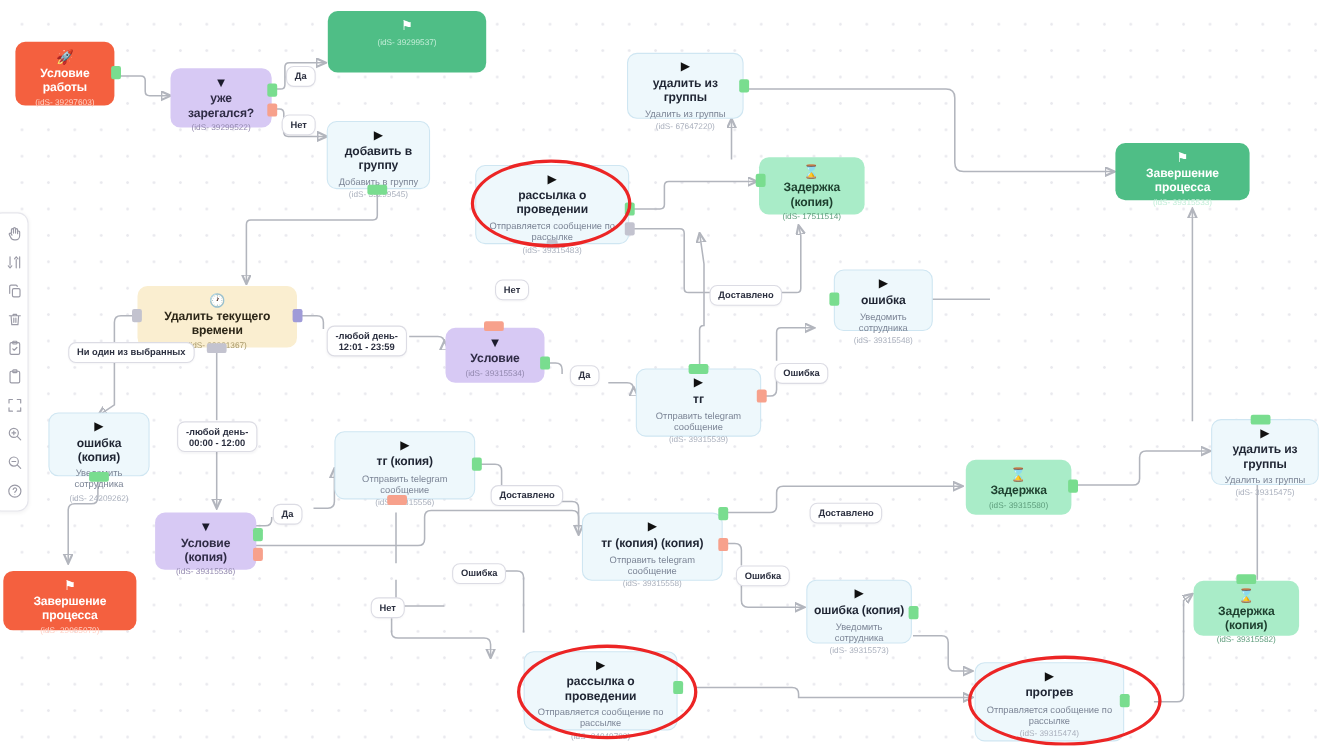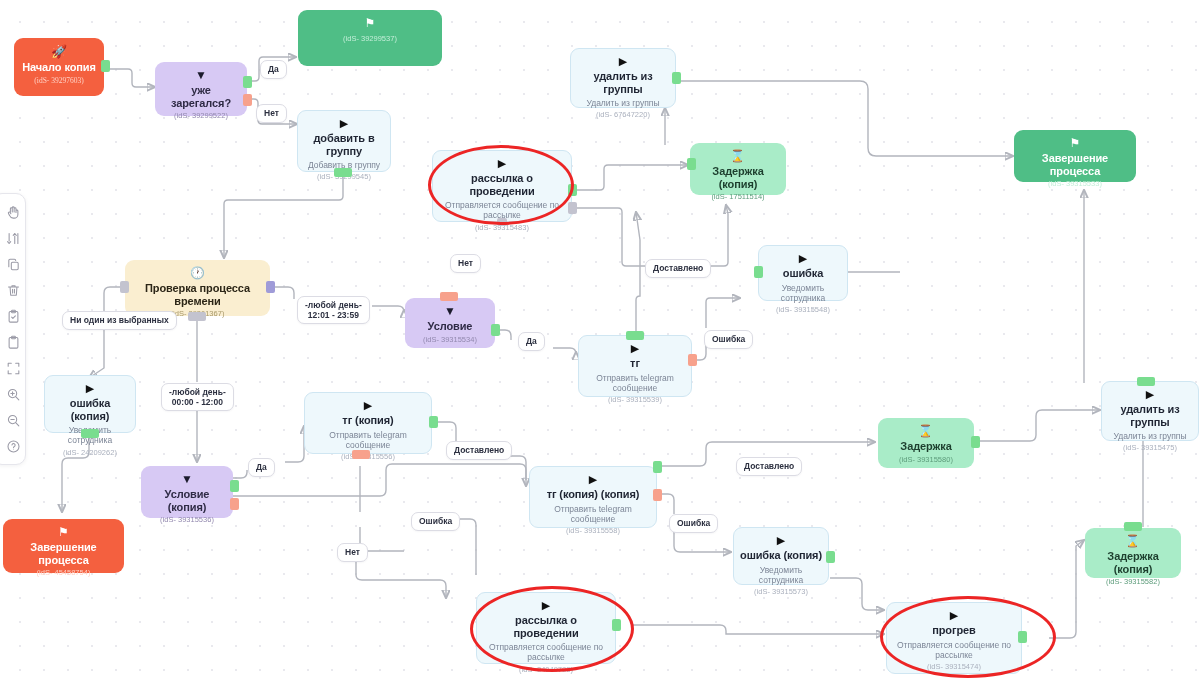--- a/index.html
+++ b/index.html
@@ -60,21 +60,21 @@
     line-height: 1.15; color: #23243a;
   }
   .node .n-sub {
     font-size: 8.5px; color: #7c8596; margin-top: 3px; line-height: 1.2;
   }
   .node .n-id { font-size: 7.5px; color: #aab0bd; margin-top: 3px; line-height: 1.1; }
 
   
   .t-start   { background:#f4603f; }
   .t-start .n-title { color:#ffffff; }
-  .t-start .n-id    { color:#ffd0c4;font-family:Liberation Serif, serif; }
+  .t-start .n-id    { color:#ffd0c4; }
 
   .t-end-green { background:#4fbe86; }
   .t-end-green .n-title { color:#ffffff; }
   .t-end-green .n-id    { color:#c3eed8; }
 
   .t-end-red { background:#f4603f; }
   .t-end-red .n-title { color:#ffffff; }
   .t-end-red .n-id    { color:#ffd0c4; }
 
   .t-cond    { background:#d7c9f4; }
@@ -264,21 +264,21 @@
       <svg width="15" height="15" viewBox="0 0 24 24" fill="none" stroke="currentColor" stroke-width="1.7" stroke-linecap="round" stroke-linejoin="round">
         <circle cx="12" cy="12" r="8.8"></circle>
         <path d="M9.6 9.6a2.5 2.5 0 114.2 2c-.9.7-1.8 1.2-1.8 2.3"></path>
         <circle cx="12" cy="17" r=".7" fill="currentColor" stroke="none"></circle>
       </svg>
     </div>
   </div>
 
   <div class="node t-start" style="left:14px;top:38px;width:90px;height:58px;">
     <div class="n-icon" style="font-size:13px;">🚀</div>
-    <div class="n-title">Начало копия</div>
+    <div class="n-title">Условие работы</div>
     <div class="n-id">(idS- 39297603)</div>
   </div>
   <div class="port green" style="left:101px;top:60px;"></div>
 
   <div class="node t-cond" style="left:155px;top:62px;width:92px;height:54px;">
     <div class="n-icon" style="font-size:12px;color:#1b1b2c;">▼</div>
     <div class="n-title">уже зарегался?</div>
     <div class="n-id">(idS- 39299522)</div>
   </div>
   <div class="port green" style="left:243px;top:76px;"></div>
@@ -323,21 +323,21 @@
   <div class="port green" style="left:687px;top:158px;"></div>
 
   <div class="node t-end-green" style="left:1014px;top:130px;width:122px;height:52px;">
     <div class="n-icon" style="font-size:12px;color:#fff;">⚑</div>
     <div class="n-title">Завершение процесса</div>
     <div class="n-id">(idS- 39315533)</div>
   </div>
 
   <div class="node t-time" style="left:125px;top:260px;width:145px;height:56px;">
     <div class="n-icon" style="font-size:12px;color:#111;">🕐</div>
-    <div class="n-title">Проверка процесса времени</div>
+    <div class="n-title">Удалить текущего времени</div>
     <div class="n-id">(idS- 39301367)</div>
   </div>
   <div class="port grey" style="left:120px;top:281px;"></div>
   <div class="port purple" style="left:266px;top:281px;"></div>
   <div class="port grey" style="left:188px;top:312px;width:18px;height:9px;"></div>
 
   <div class="node t-cond" style="left:405px;top:298px;width:90px;height:50px;">
     <div class="n-icon" style="font-size:12px;color:#1b1b2c;">▼</div>
     <div class="n-title">Условие</div>
     <div class="n-id">(idS- 39315534)</div>
@@ -383,21 +383,21 @@
     <div class="n-icon" style="font-size:12px;color:#1b1b2c;">▼</div>
     <div class="n-title">Условие (копия)</div>
     <div class="n-id">(idS- 39315536)</div>
   </div>
   <div class="port green" style="left:230px;top:480px;"></div>
   <div class="port red" style="left:230px;top:498px;"></div>
 
   <div class="node t-end-red" style="left:3px;top:519px;width:121px;height:54px;">
     <div class="n-icon" style="font-size:12px;color:#fff;">⚑</div>
     <div class="n-title">Завершение процесса</div>
-    <div class="n-id">(idS- 45458754)</div>
+    <div class="n-id">(idS- 29065079)</div>
   </div>
 
   <div class="node t-action" style="left:529px;top:466px;width:128px;height:62px;">
     <div class="n-icon" style="font-size:11px;color:#111;">▶</div>
     <div class="n-title">тг (копия) (копия)</div>
     <div class="n-sub">Отправить telegram сообщение</div>
     <div class="n-id">(idS- 39315558)</div>
   </div>
   <div class="port green" style="left:653px;top:461px;"></div>
   <div class="port red" style="left:653px;top:489px;"></div>

